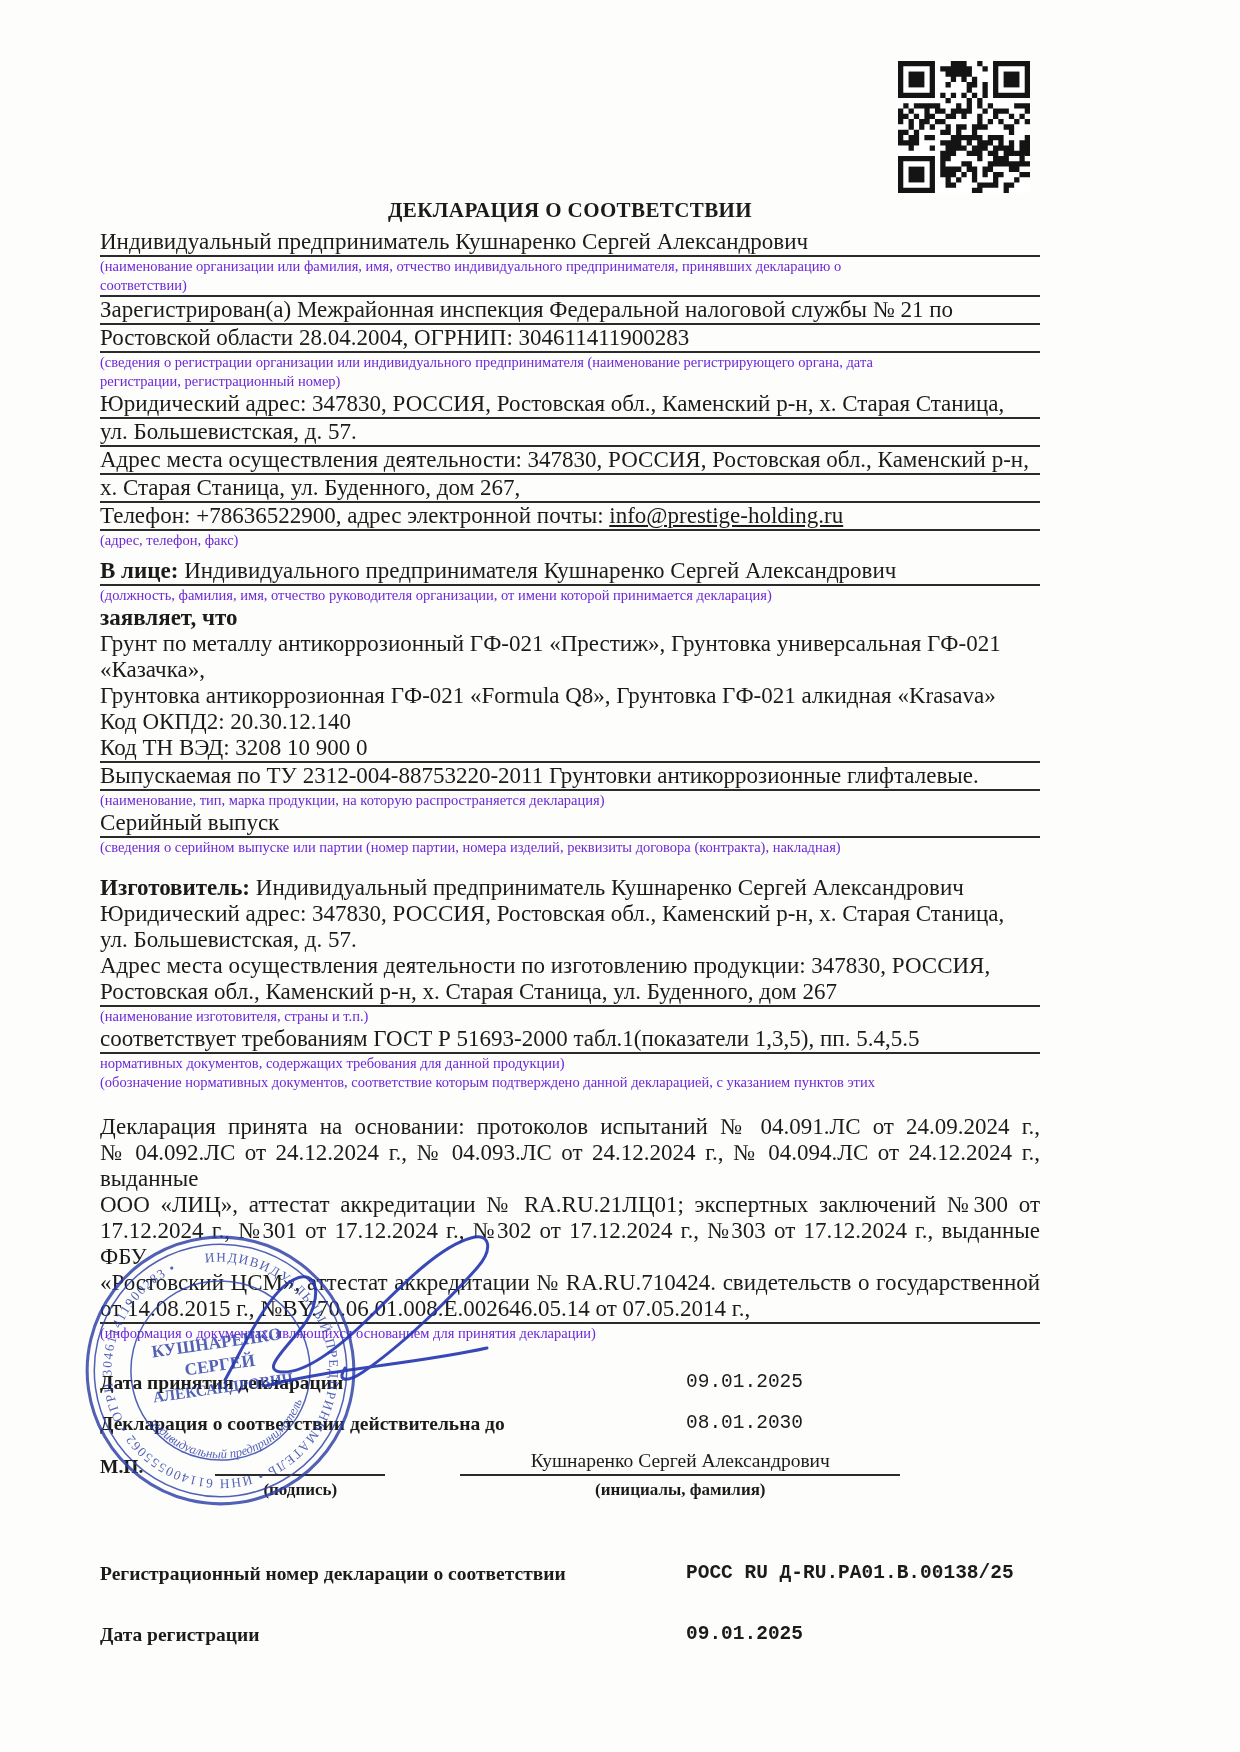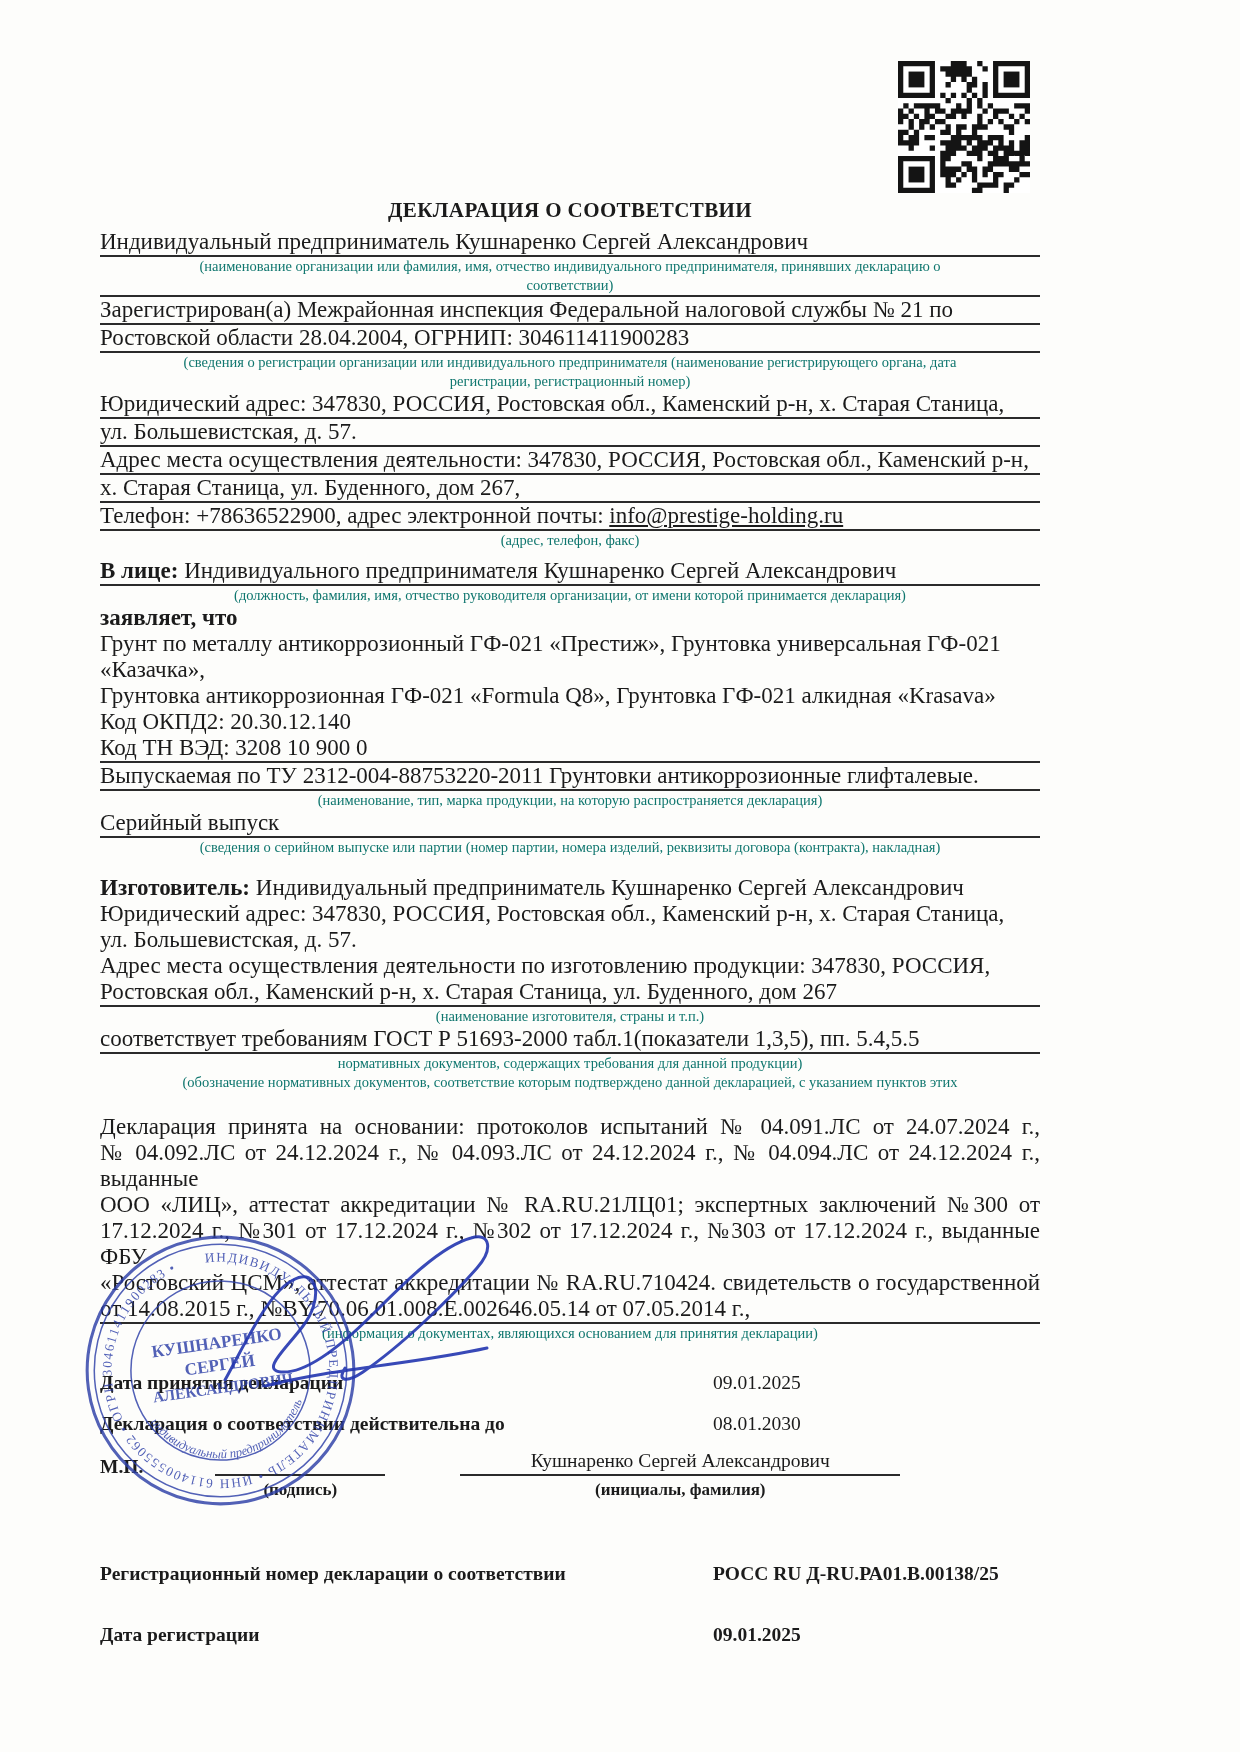--- a/index.html
+++ b/index.html
@@ -7,27 +7,27 @@
   .page {
     position:relative; width:1240px; height:1752px;
     background:#fdfdfb; overflow:hidden;
     font-family:"Liberation Serif", serif; color:#1b1b1b;
   }
   .content { position:absolute; left:100px; top:198px; width:940px; z-index:1; }
   .title { text-align:center; font-weight:bold; font-size:21px; letter-spacing:.4px; margin-bottom:6px; }
   .line { font-size:23px; line-height:26px; }
   .u { border-bottom:2px solid #2b2b2b; }
   .b { font-weight:bold; }
-  .caption { font-size:14.5px; line-height:19px; text-align:center; color:#0f766e; }
+  .caption { font-size:14.5px; line-height:19px; text-align:left; color:#6d28d9; }
   .just { text-align:justify; text-align-last:justify; }
   .em { text-decoration:underline; }.mt8{margin-top:8px}
   .mt14{margin-top:14px}.mt18{margin-top:18px}.mt22{margin-top:22px}.mt26{margin-top:26px}
   .mt34{margin-top:34px}.mt60{margin-top:60px}
   .kv { position:relative; font-size:19.5px; line-height:27px; }
-  .kv .v { position:absolute; left:613px; top:0; }
+  .kv .v { position:absolute; left:586px; top:0;font-family:Liberation Mono, monospace; }
   .sig-row { display:flex; align-items:flex-end; margin-top:10px; }
   .mp { font-weight:bold; font-size:19.5px; margin-bottom:22px; }
   .sig-left { width:170px; margin-left:72px; }
   .sig-right { width:440px; margin-left:75px; }
   .sig-line { height:27px; border-bottom:2px solid #2b2b2b; }
   .sig-name { font-size:19.5px; line-height:27px; text-align:center; border-bottom:2px solid #2b2b2b; }
   .sig-cap { font-weight:bold; font-size:17px; text-align:center; margin-top:4px; }
   .qr { position:absolute; left:898px; top:58px; z-index:2; }
   .stamp {
     position:absolute; left:78px; top:1228px; z-index:5;
@@ -94,21 +94,21 @@
     <div class="line">ул. Большевистская, д. 57.</div>
     <div class="line">Адрес места осуществления деятельности по изготовлению продукции: 347830, РОССИЯ,</div>
     <div class="line u">Ростовская обл., Каменский р-н, х. Старая Станица, ул. Буденного, дом 267</div>
     <div class="caption">(наименование изготовителя, страны и т.п.)</div>
 
     <div class="line u">соответствует требованиям ГОСТ Р 51693-2000 табл.1(показатели 1,3,5), пп. 5.4,5.5</div>
     <div class="caption">нормативных документов, содержащих требования для данной продукции)</div>
     <div class="caption">(обозначение нормативных документов, соответствие которым подтверждено данной декларацией, с указанием пунктов этих</div>
 
     <div class="mt22">
-      <div class="line just">Декларация принята на основании: протоколов испытаний № 04.091.ЛС от 24.07.2024 г.,</div>
+      <div class="line just">Декларация принята на основании: протоколов испытаний № 04.091.ЛС от 24.09.2024 г.,</div>
       <div class="line just">№ 04.092.ЛС от 24.12.2024 г., № 04.093.ЛС от 24.12.2024 г., № 04.094.ЛС от 24.12.2024 г., выданные</div>
       <div class="line just">ООО «ЛИЦ», аттестат аккредитации № RA.RU.21ЛЦ01; экспертных заключений №300 от</div>
       <div class="line just">17.12.2024 г., №301 от 17.12.2024 г., №302 от 17.12.2024 г., №303 от 17.12.2024 г., выданные ФБУ</div>
       <div class="line just">«Ростовский ЦСМ», аттестат аккредитации № RA.RU.710424. свидетельств о государственной</div>
       <div class="line u">от 14.08.2015 г., №BY.70.06.01.008.Е.002646.05.14 от 07.05.2014 г.,</div>
     </div>
     <div class="caption">(информация о документах, являющихся основанием для принятия декларации)</div>
 
     <div class="kv mt26">
       <span class="b">Дата принятия декларации</span>

